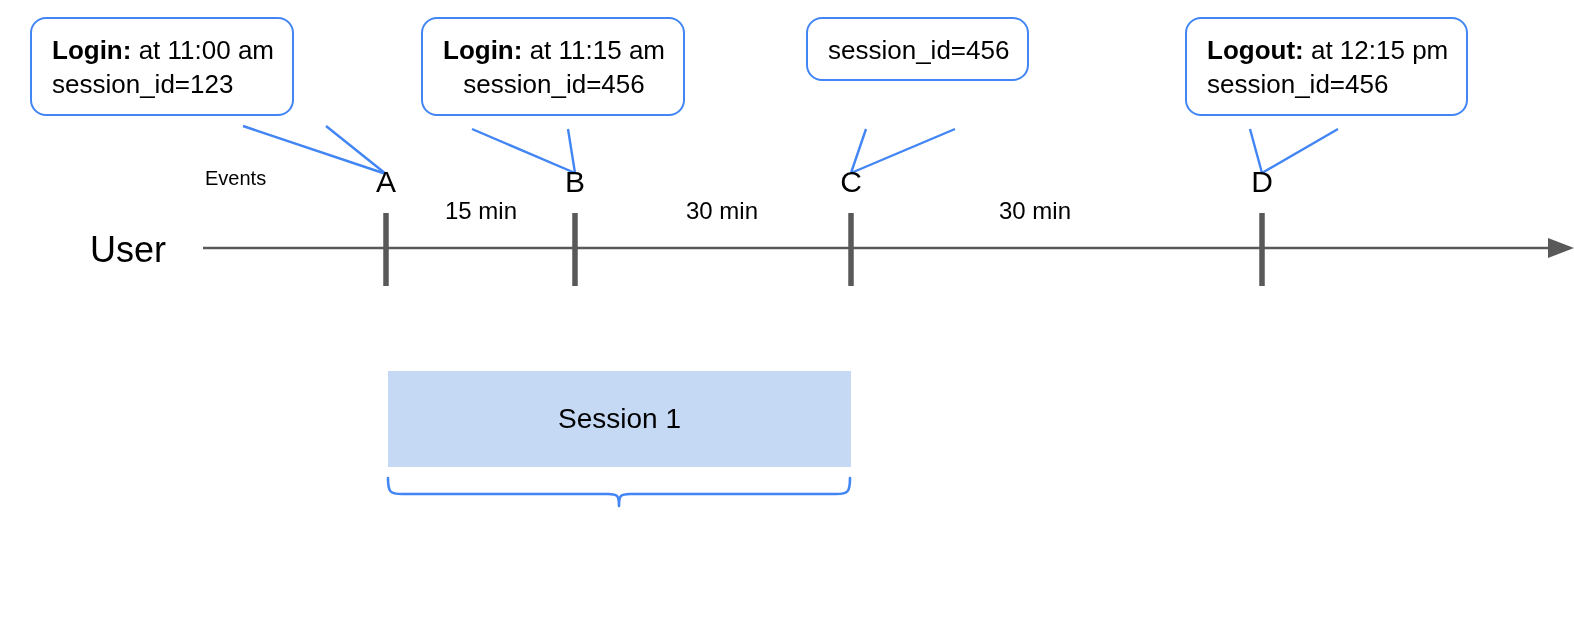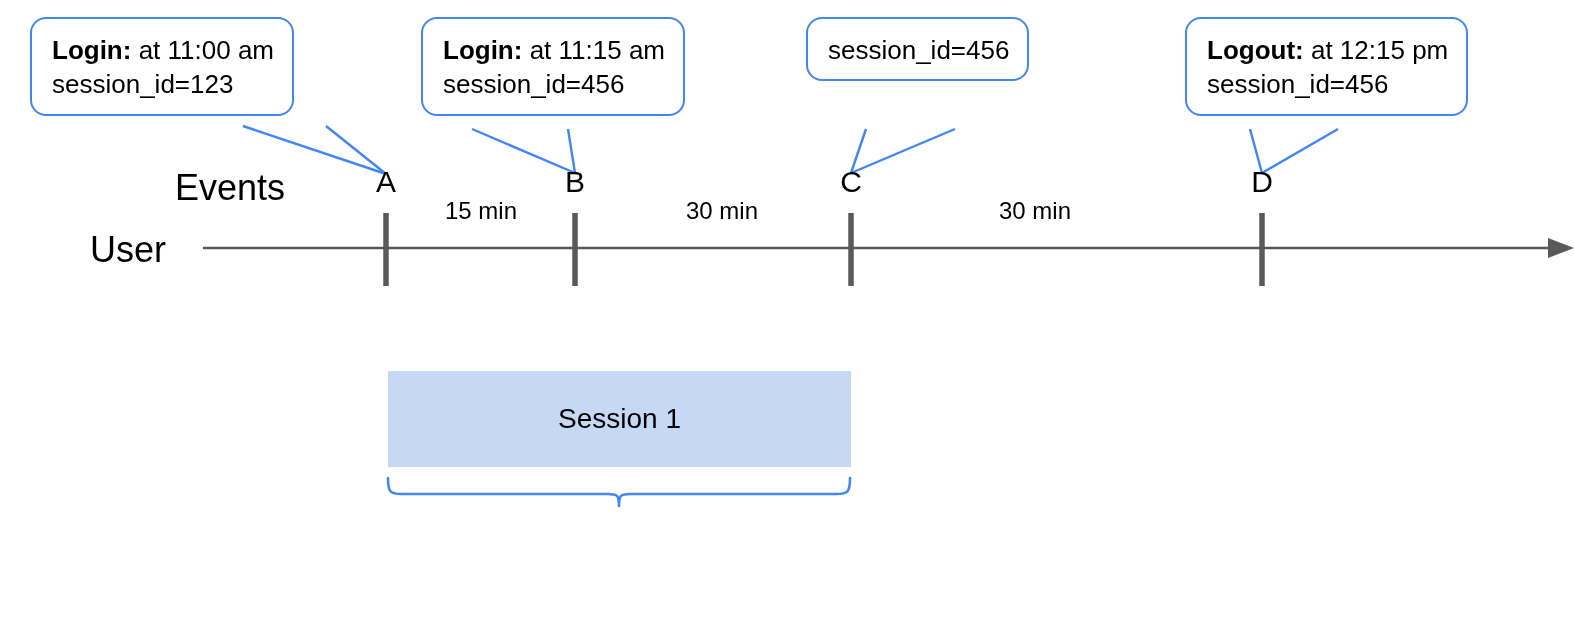--- a/index.html
+++ b/index.html
@@ -39,23 +39,24 @@
     white-space: nowrap;
   }
   .callout-box .kind {
     font-weight: bold;
   }
   .callout-line2 {
     display: block;
   }
   .axis-label-events {
     position: absolute;
-    font-size: 36px;
+    font-size: 20px;
     color: #000000;
     white-space: nowrap;
+    margin-left: 30px;
   }
   .axis-label-user {
     position: absolute;
     font-size: 36px;
     color: #000000;
     white-space: nowrap;
   }
   .event-letter {
     position: absolute;
     font-size: 30px;
@@ -93,21 +94,21 @@
 </head>
 <body>
 
 <div id="stage">
 
   <div class="callout-box" style="left:30px; top:17px;">
     <span><span class="kind">Login:</span><span> at 11:00 am</span></span>
     <span class="callout-line2">session_id=123</span>
   </div>
 
-  <div class="callout-box" style="left:421px; top:17px;">
+  <div class="callout-box" style="left:421px; top:17px;text-align:center;">
     <span><span class="kind">Login:</span><span> at 11:15 am</span></span>
     <span class="callout-line2">session_id=456</span>
   </div>
 
   <div class="callout-box" style="left:806px; top:17px;">
     <span class="callout-line2">session_id=456</span>
   </div>
 
   <div class="callout-box" style="left:1185px; top:17px;">
     <span><span class="kind">Logout:</span><span> at 12:15 pm</span></span>

